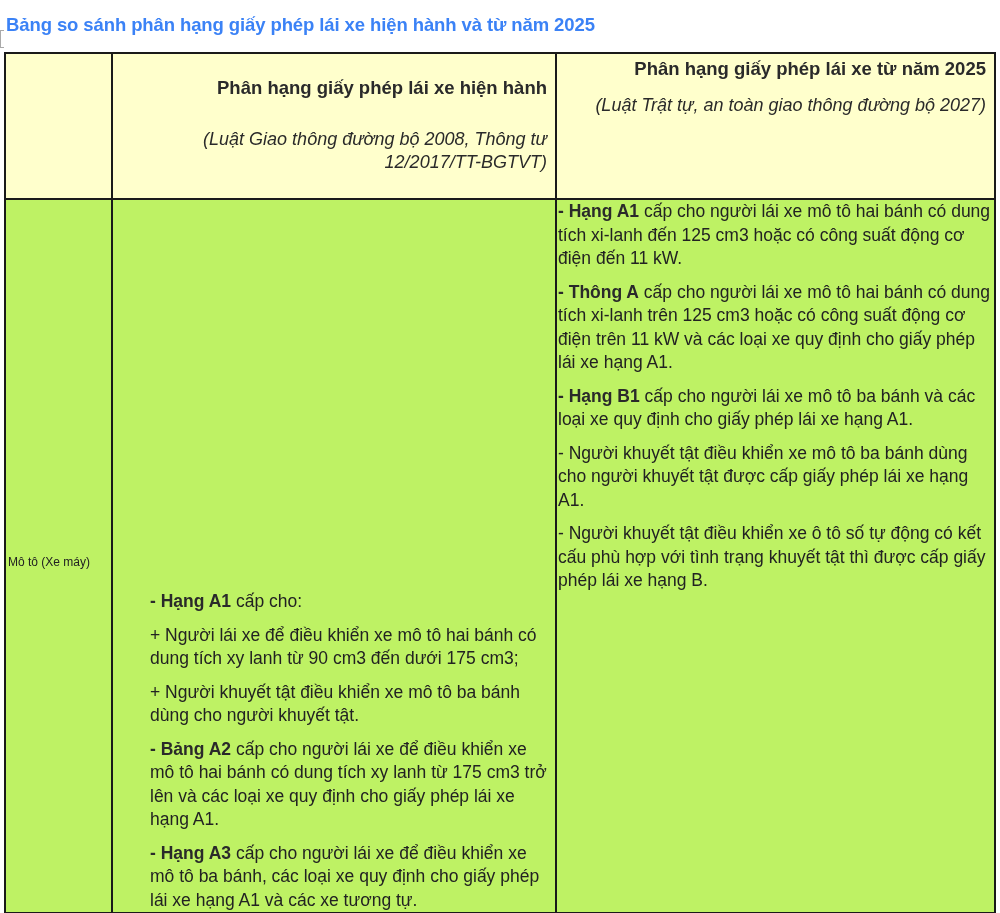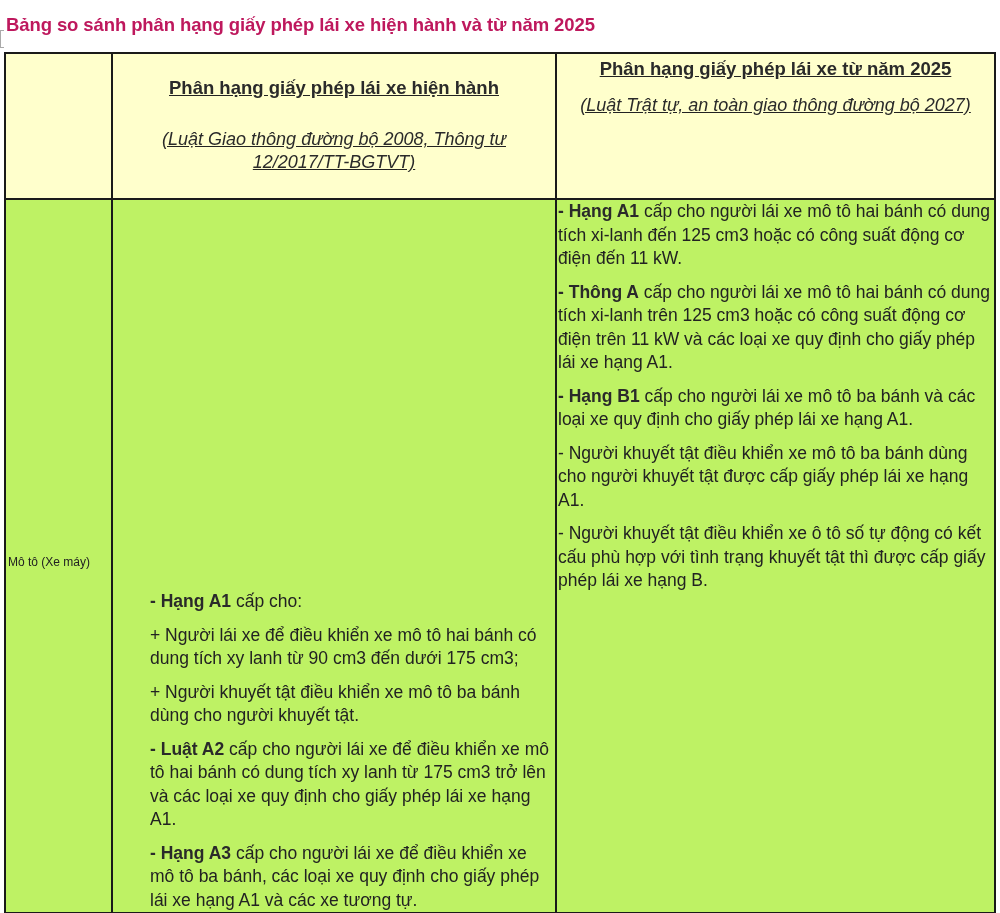--- a/index.html
+++ b/index.html
@@ -14,21 +14,21 @@
       font-family: "Liberation Sans", "DejaVu Sans", sans-serif;
       color: #222222;
       position: relative;
     }
     .page-title {
       position: absolute;
       left: 6px;
       top: 14px;
       font-size: 18.5px;
       font-weight: bold;
-      color: #be185d;
+      color: #3b82f6;
       letter-spacing: -0.1px;
       white-space: nowrap;
     }
     .title-marker {
       position: absolute;
       left: 0px;
       top: 30px;
       width: 3px;
       height: 16px;
       border-left: 1px solid #aaaaaa;
@@ -48,22 +48,21 @@
       padding: 0;
       vertical-align: top;
     }
     col.c1 { width: 107px; }
     col.c2 { width: 444px; }
     col.c3 { width: 439px; }
 
     tr.header-row td {
       background: #ffffcc;
       height: 144px;
-      text-align: center;
-      text-decoration: underline;
+      text-align: right;
     }
     .hdr-inner {
       padding: 0 8px;
     }
     .hdr-title {
       font-weight: bold;
       font-size: 18.5px;
       color: #2a2a2a;
     }
     .hdr-sub {
@@ -145,21 +144,21 @@
   </tr>
   <tr class="body-row">
     <td class="vehicle-cell">
       <div class="vehicle-label">Mô tô (Xe máy)</div>
     </td>
     <td class="col2-body">
       <div class="col2-content" id="col2-content">
         <p class="para"><b>- Hạng A1</b><span> cấp cho:</span></p>
         <p class="para"><b></b><span>+ Người lái xe để điều khiển xe mô tô hai bánh có dung tích xy lanh từ 90 cm3 đến dưới 175 cm3;</span></p>
         <p class="para"><b></b><span>+ Người khuyết tật điều khiển xe mô tô ba bánh dùng cho người khuyết tật.</span></p>
-        <p class="para"><b>- Luật A2</b><span> cấp cho người lái xe để điều khiển xe mô tô hai bánh có dung tích xy lanh từ 175 cm3 trở lên và các loại xe quy định cho giấy phép lái xe hạng A1.</span></p>
+        <p class="para"><b>- Bảng A2</b><span> cấp cho người lái xe để điều khiển xe mô tô hai bánh có dung tích xy lanh từ 175 cm3 trở lên và các loại xe quy định cho giấy phép lái xe hạng A1.</span></p>
         <p class="para" style="margin-bottom:0;"><b>- Hạng A3</b><span> cấp cho người lái xe để điều khiển xe mô tô ba bánh, các loại xe quy định cho giấy phép lái xe hạng A1 và các xe tương tự.</span></p>
       </div>
     </td>
     <td>
       <div class="col3-content">
         <p class="para"><b>- Hạng A1</b><span> cấp cho người lái xe mô tô hai bánh có dung tích xi-lanh đến 125 cm3 hoặc có công suất động cơ điện đến 11 kW.</span></p>
         <p class="para"><b>- Thông A</b><span> cấp cho người lái xe mô tô hai bánh có dung tích xi-lanh  trên 125 cm3 hoặc có công suất động cơ điện trên 11 kW và các loại xe quy định cho giấy phép lái xe hạng A1.</span></p>
         <p class="para"><b>- Hạng B1</b><span> cấp cho người lái xe mô tô ba bánh và các loại xe quy định cho giấy phép lái xe hạng A1.</span></p>
         <p class="para"><b></b><span>- Người khuyết tật điều khiển xe mô tô ba bánh dùng cho người khuyết tật được cấp giấy phép lái xe hạng A1.</span></p>
         <p class="para"><b></b><span>- Người khuyết tật điều khiển xe ô tô số tự động có kết cấu phù hợp với tình trạng khuyết tật thì được cấp giấy phép lái xe hạng B.</span></p>

